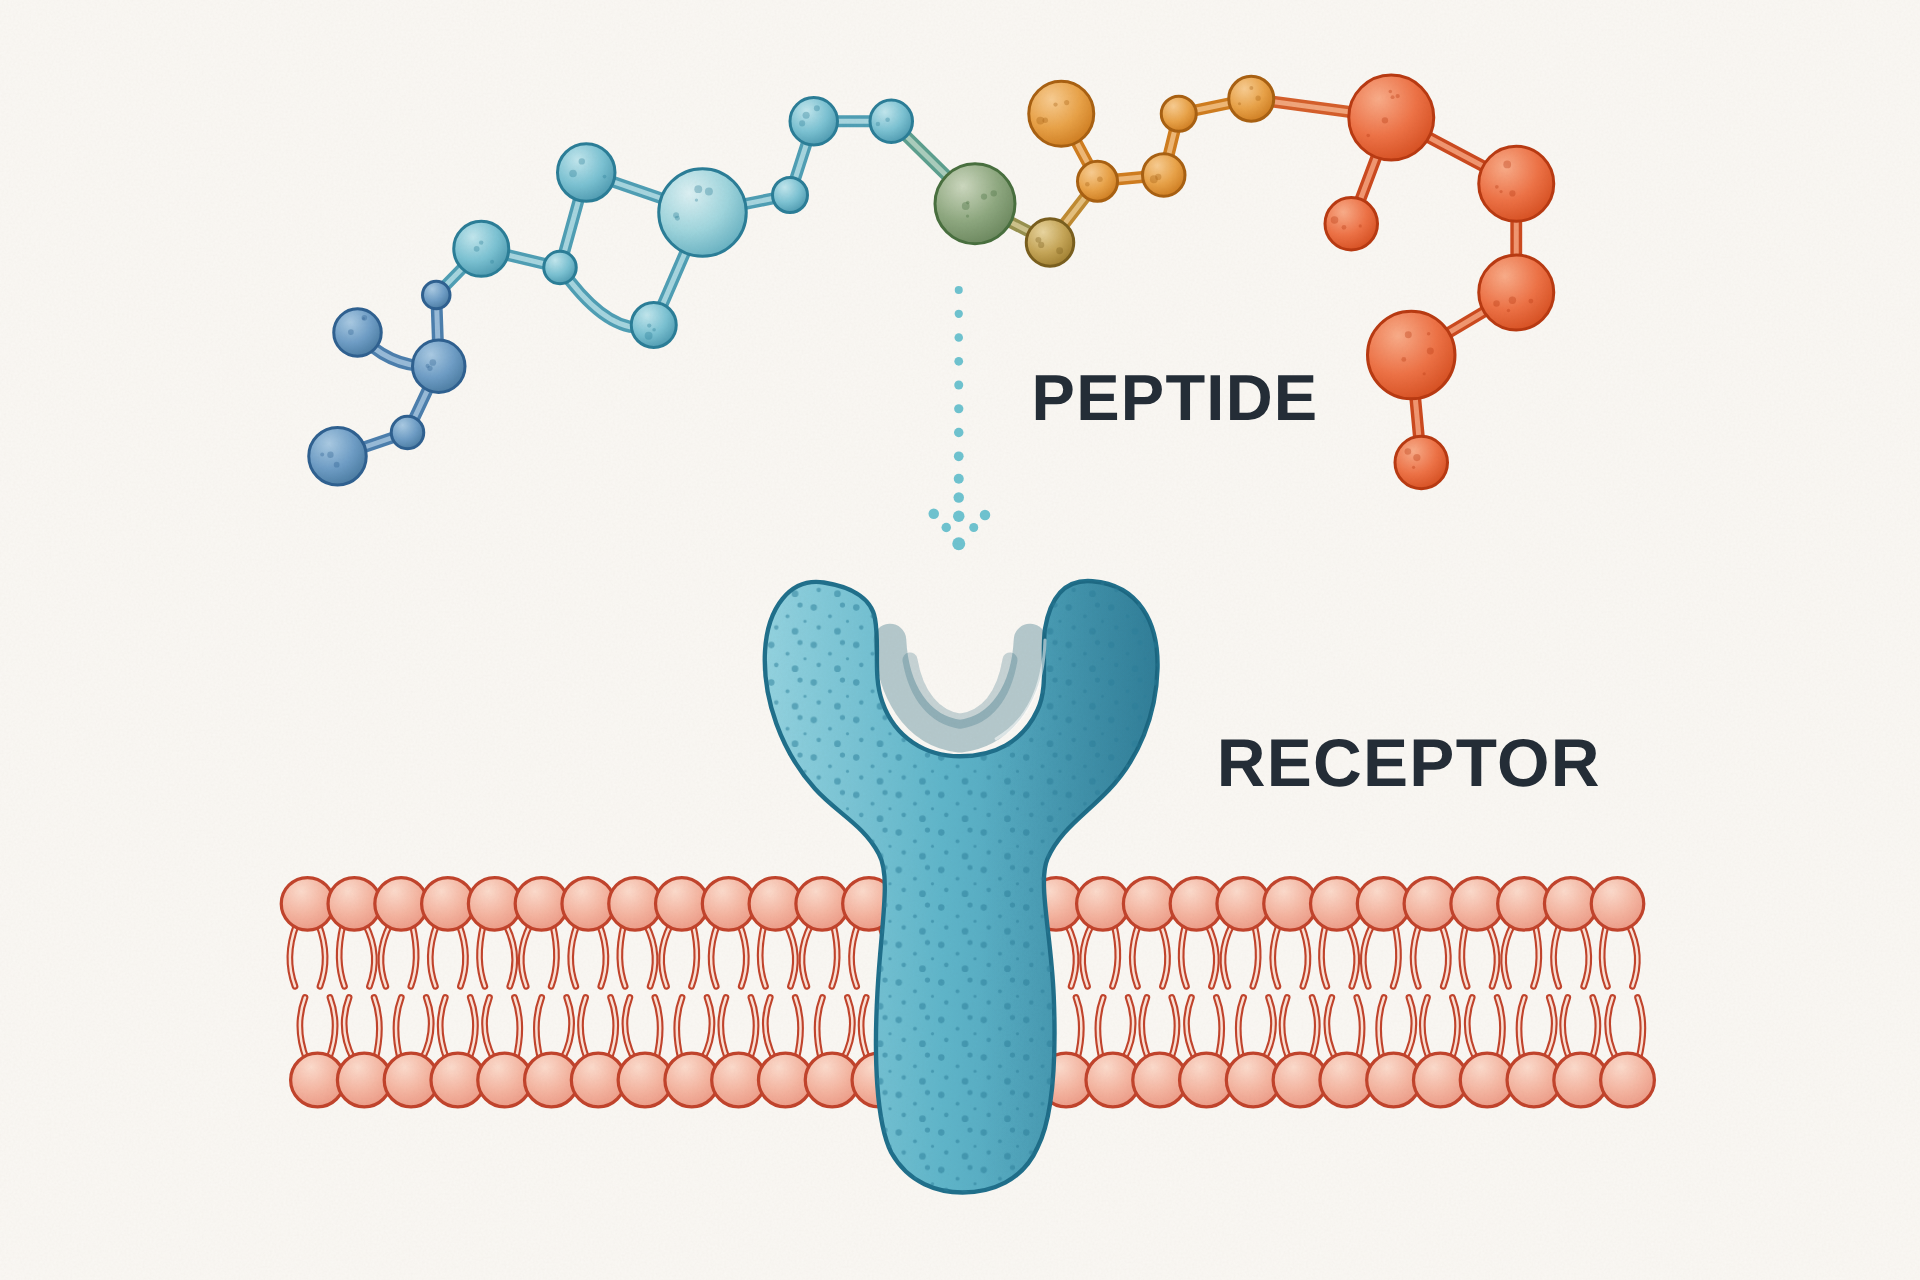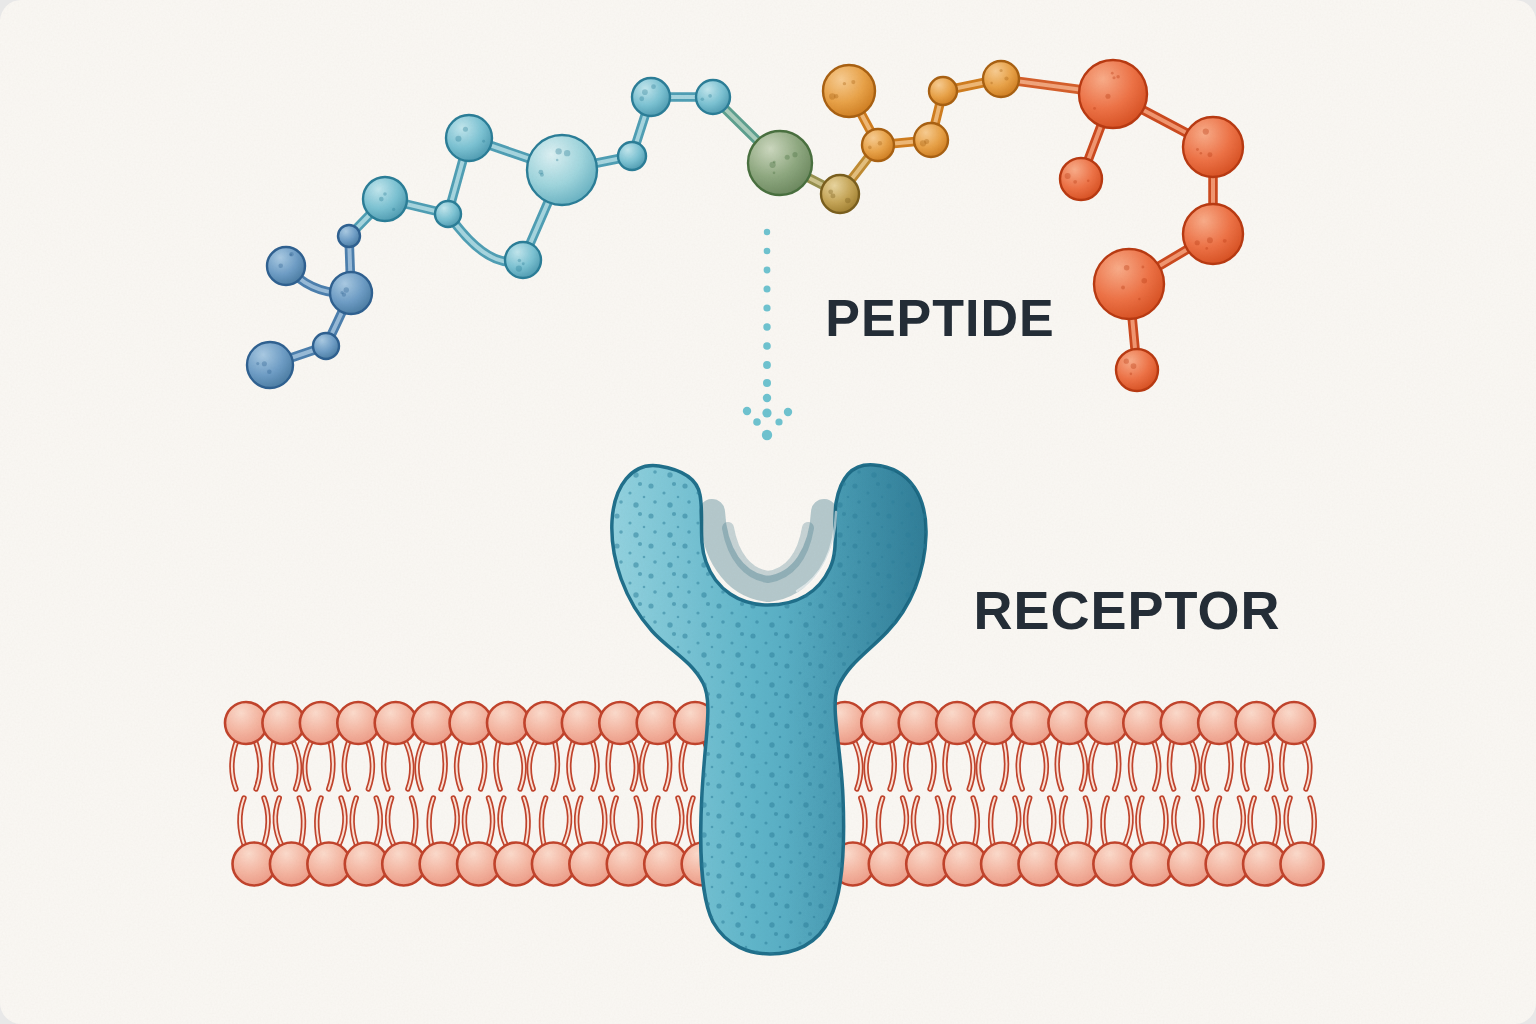--- a/index.html
+++ b/index.html
@@ -1,17 +1,17 @@
 <!DOCTYPE html>
 <html><head>
 <meta charset="utf-8">
 <title>Diagram</title>
 <style>
   html,body{margin:0;padding:0;background:#e8e8e8;}
-  .stage{position:relative;width:1536px;height:1024px;overflow:hidden;border-radius:21px;}
+  .stage{position:relative;width:1536px;height:1024px;overflow:hidden;}
   .stage svg{display:block;}
   text.label{font-family:"Liberation Sans","DejaVu Sans",sans-serif;font-weight:bold;}
   .grain{mix-blend-mode:multiply;pointer-events:none;}
 </style>
 </head>
 <body>
 
 <div class="stage">
 <svg width="1536" height="1024" viewBox="0 0 1536 1024" xmlns="http://www.w3.org/2000/svg" xmlns:xlink="http://www.w3.org/1999/xlink">
   <defs>

